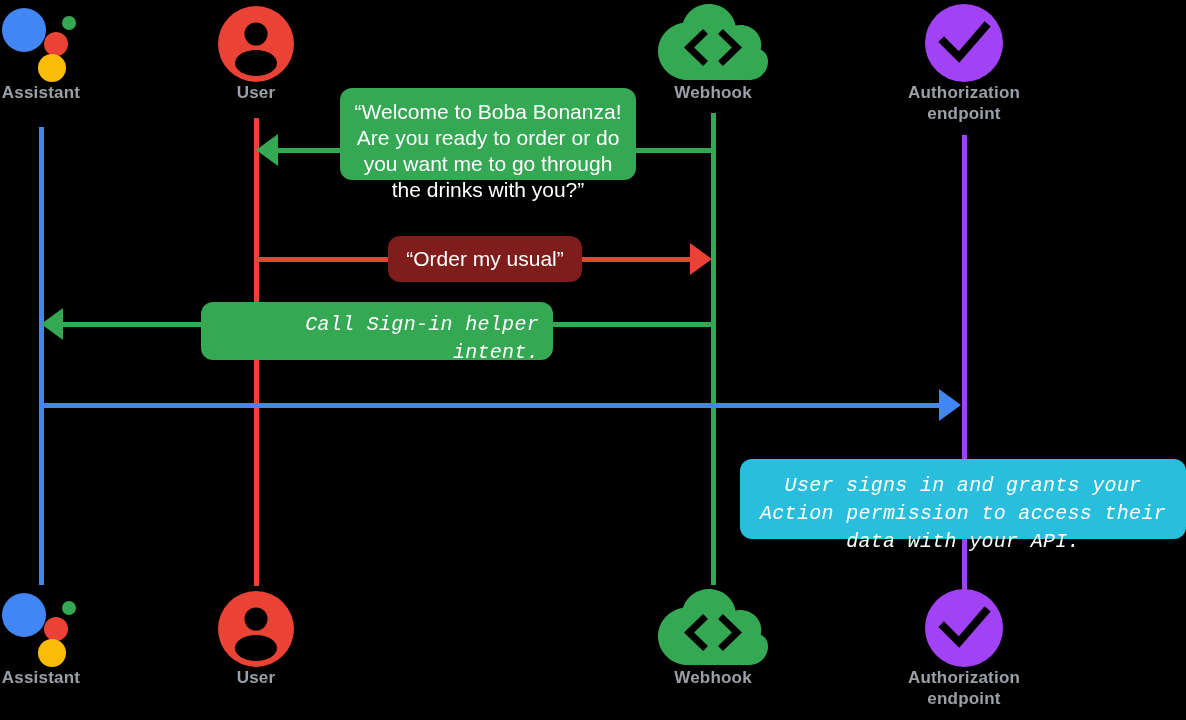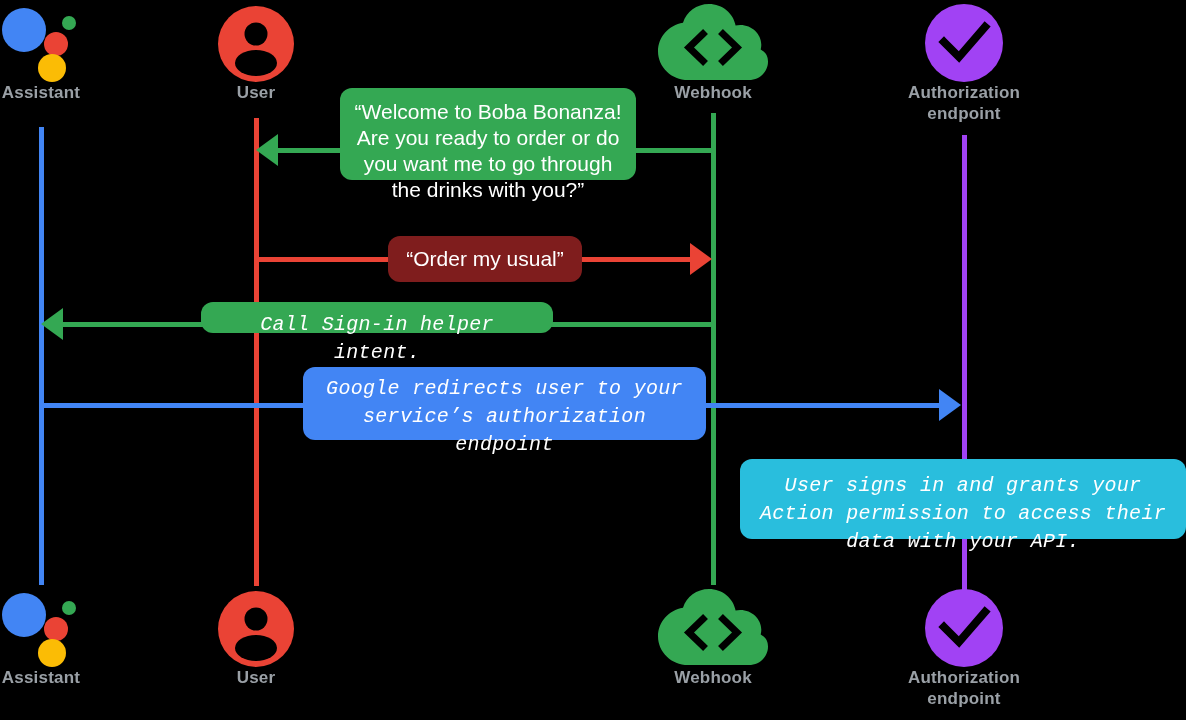--- a/index.html
+++ b/index.html
@@ -169,28 +169,25 @@
 you want me to go through
 the drinks with you?”</div>
 
   <div class="flowline" style="left:256px; top:257px; width:436px; background:#ea4335;"></div>
   <div class="arrowhead right" style="left:690px; top:243px; border-left:22px solid #ea4335;"></div>
   <div class="bubble sans" style="left:388px; top:236px; width:194px; height:46px; background:#7f1d1d;
               padding:10px 12px; white-space:pre-line;">“Order my usual”</div>
 
   <div class="flowline" style="left:58px; top:322px; width:656px; background:#34a853;"></div>
   <div class="arrowhead left" style="left:41px; top:308px; border-right:22px solid #34a853;"></div>
-  <div class="bubble mono" style="left:201px; top:302px; width:352px; height:31px; background:#34a853;
-              padding:9px 14px; white-space:pre-line;">Call Sign-in helper intent.</div>
+  <div class="bubble mono" style="left:201px; top:302px; width:352px; height:58px; background:#34a853;
+              padding:9px 14px; white-space:pre-line;text-align:right;">Call Sign-in helper intent.</div>
 
   <div class="flowline" style="left:41px; top:403px; width:900px; background:#4285f4;"></div>
   <div class="arrowhead right" style="left:939px; top:389px; border-left:22px solid #4285f4;"></div>
-  <div class="bubble mono" style="left:303px; top:367px; width:403px; height:73px; background:#4285f4;
-              padding:8px 12px; white-space:pre-line;">Google redirects user to your
-service’s authorization endpoint</div>
 
   <div class="bubble mono" style="left:740px; top:459px; width:446px; height:80px; background:#29bedd;
               padding:13px 14px; white-space:pre-line;">User signs in and grants your
 Action permission to access their
 data with your API.</div>
 
   <div class="actor" style="left:-59px; top:589px;">
     <div class="icon-wrap">
       <div class="assistant-logo">
         <i class="d-blue"></i>

